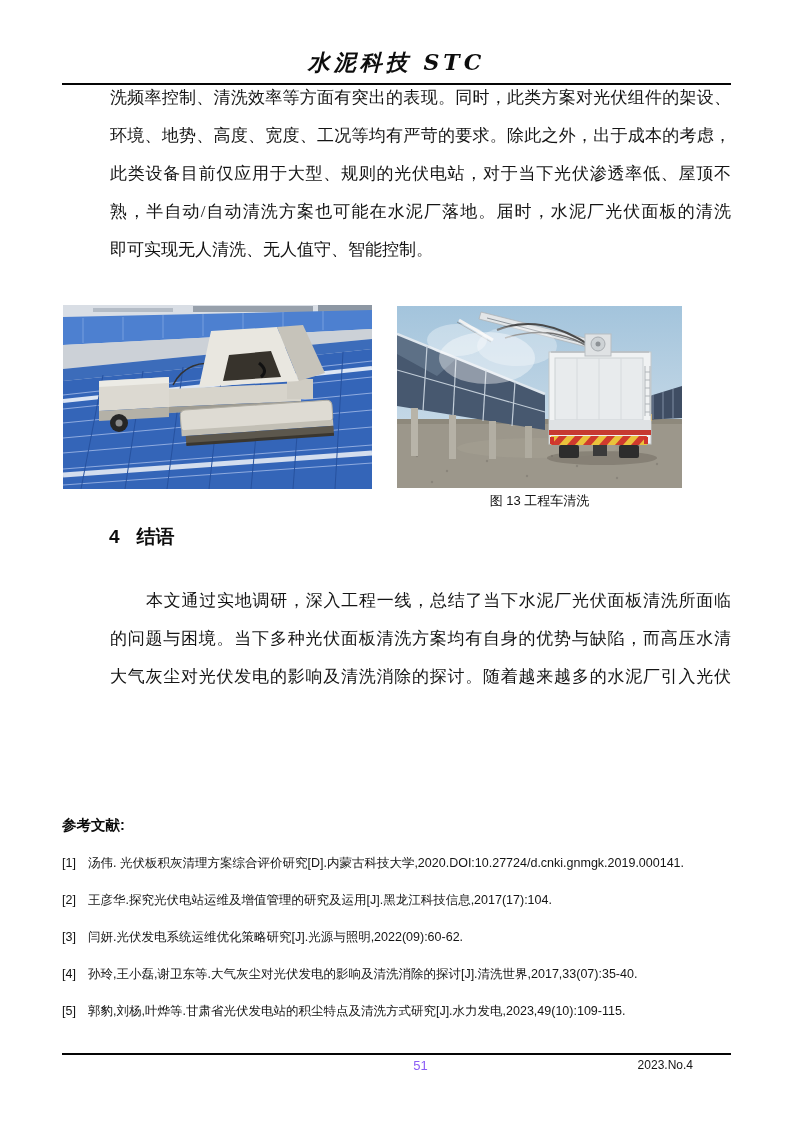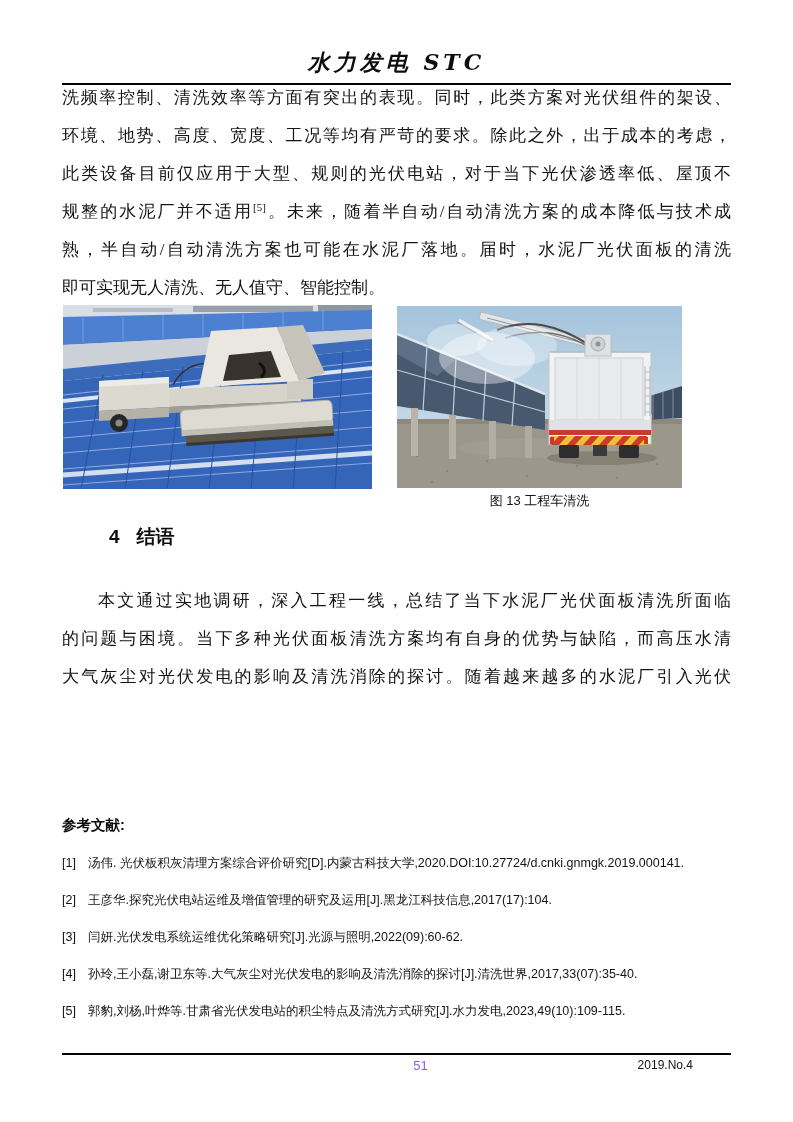--- a/index.html
+++ b/index.html
@@ -25,21 +25,21 @@
   }
   .rule-top { top:83px; }
   .rule-bottom { top:1053px; height:2px; }
   
   .para {
     position:absolute; left:62px; width:669px;
     font-size:17px; line-height:38px; color:#141414;
   }
   .para1 { top:79px; }
   .para-conclusion { top:582px; }
-  .pline { text-align:justify; text-align-last:justify; height:38px; overflow:hidden; }
+  .pline { text-align:justify; text-align-last:justify; height:38px; overflow:hidden;margin-left:48px; }
   .pline.lastline { text-align:left; text-align-last:left; }
   .pline sup { font-size:11px; line-height:0; vertical-align:6px; }
   .indent2 { text-indent:36px; }
   
   .figure { position:absolute; }
   .fig12 { left:63px; top:305px; width:309px; height:184px; }
   .fig13 { left:397px; top:306px; width:285px; height:182px; }
   .figure svg { display:block; }
   .fig-caption {
     position:absolute; top:492px; height:18px; line-height:18px;
@@ -80,28 +80,27 @@
     position:absolute; top:1058px; right:100px;
     font-family:"Liberation Sans","DejaVu Sans",sans-serif;
     font-size:12px; color:#141414;
   }
 </style>
 </head>
 <body>
 
 <div class="page">
 
-  <div class="journal-title">水力发电 STC</div>
+  <div class="journal-title">水泥科技 STC</div>
   <div class="rule rule-top"></div>
 
   <div class="para para1">
     <div class="pline">洗频率控制、清洗效率等方面有突出的表现。同时，此类方案对光伏组件的架设、</div>
     <div class="pline">环境、地势、高度、宽度、工况等均有严苛的要求。除此之外，出于成本的考虑，</div>
     <div class="pline">此类设备目前仅应用于大型、规则的光伏电站，对于当下光伏渗透率低、屋顶不</div>
-    <div class="pline"><span>规整的水泥厂并不适用</span><sup>[5]</sup><span>。未来，随着半自动/自动清洗方案的成本降低与技术成</span></div>
     <div class="pline">熟，半自动/自动清洗方案也可能在水泥厂落地。届时，水泥厂光伏面板的清洗</div>
     <div class="pline lastline">即可实现无人清洗、无人值守、智能控制。</div>
   </div>
 
   <div class="figure fig12">
     <svg width="309" height="184" viewBox="0 0 309 184">
       <rect width="309" height="184" fill="#d9dee5"></rect>
       <rect x="130" y="1" width="120" height="6" fill="#97a0ab"></rect>
       <rect x="30" y="3" width="80" height="4" fill="#b4bcc6"></rect>
       <rect x="255" y="0" width="54" height="8" fill="#8d97a3"></rect>
@@ -278,15 +277,15 @@
   <div class="refs-list">
     <div class="ref-item"><span class="ref-id">[1]</span><span>汤伟. 光伏板积灰清理方案综合评价研究[D].内蒙古科技大学,2020.DOI:10.27724/d.cnki.gnmgk.2019.000141.</span></div>
     <div class="ref-item"><span class="ref-id">[2]</span><span>王彦华.探究光伏电站运维及增值管理的研究及运用[J].黑龙江科技信息,2017(17):104.</span></div>
     <div class="ref-item"><span class="ref-id">[3]</span><span>闫妍.光伏发电系统运维优化策略研究[J].光源与照明,2022(09):60-62.</span></div>
     <div class="ref-item"><span class="ref-id">[4]</span><span>孙玲,王小磊,谢卫东等.大气灰尘对光伏发电的影响及清洗消除的探讨[J].清洗世界,2017,33(07):35-40.</span></div>
     <div class="ref-item"><span class="ref-id">[5]</span><span>郭豹,刘杨,叶烨等.甘肃省光伏发电站的积尘特点及清洗方式研究[J].水力发电,2023,49(10):109-115.</span></div>
   </div>
 
   <div class="rule rule-bottom"></div>
   <div class="footer-pageno">51</div>
-  <div class="footer-issue">2019.No.4</div>
+  <div class="footer-issue">2023.No.4</div>
 
 </div>
 
 </body></html>

